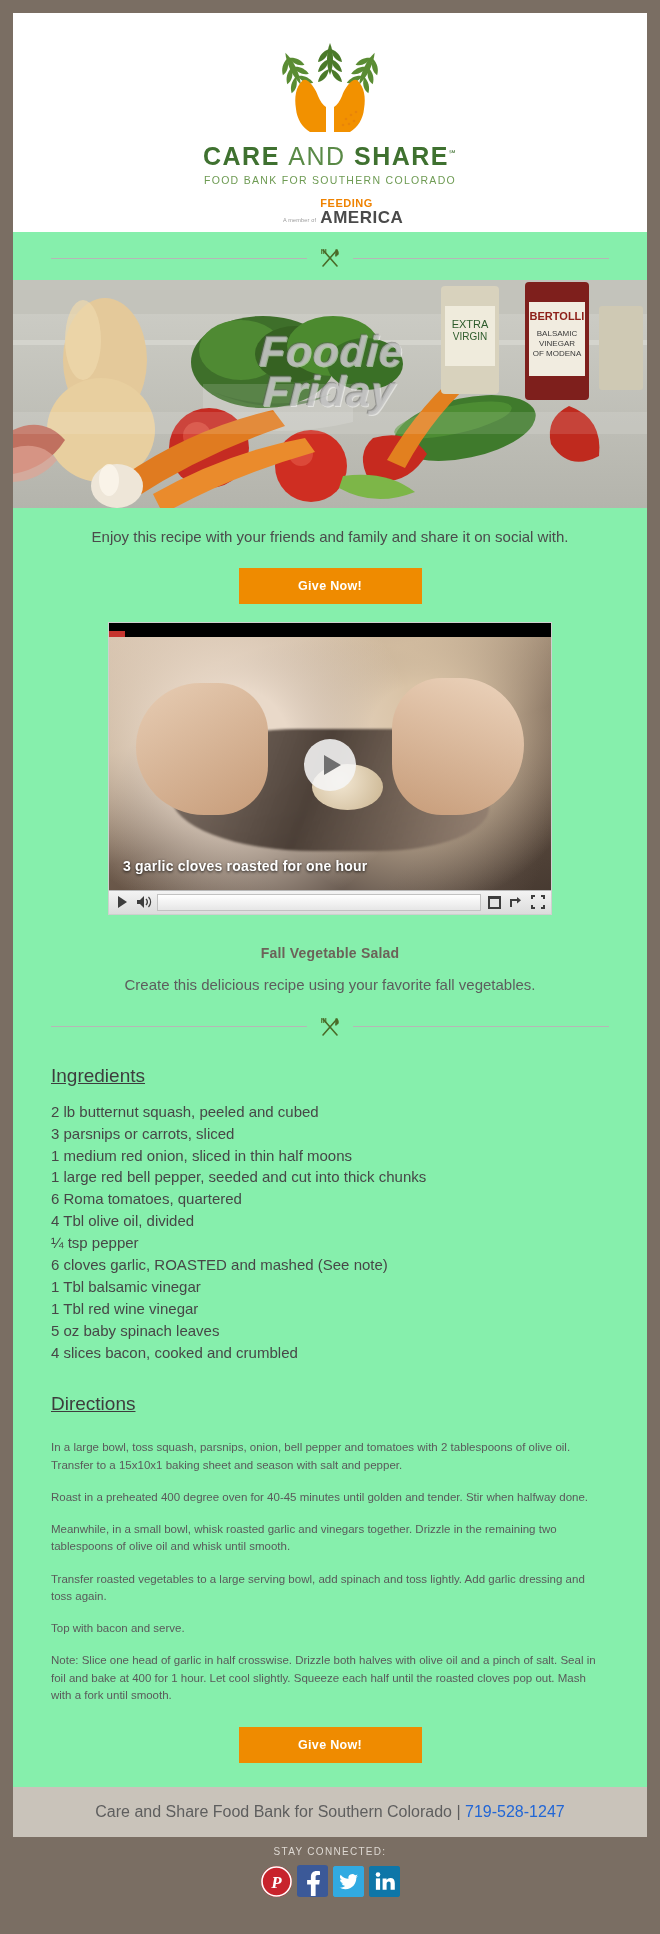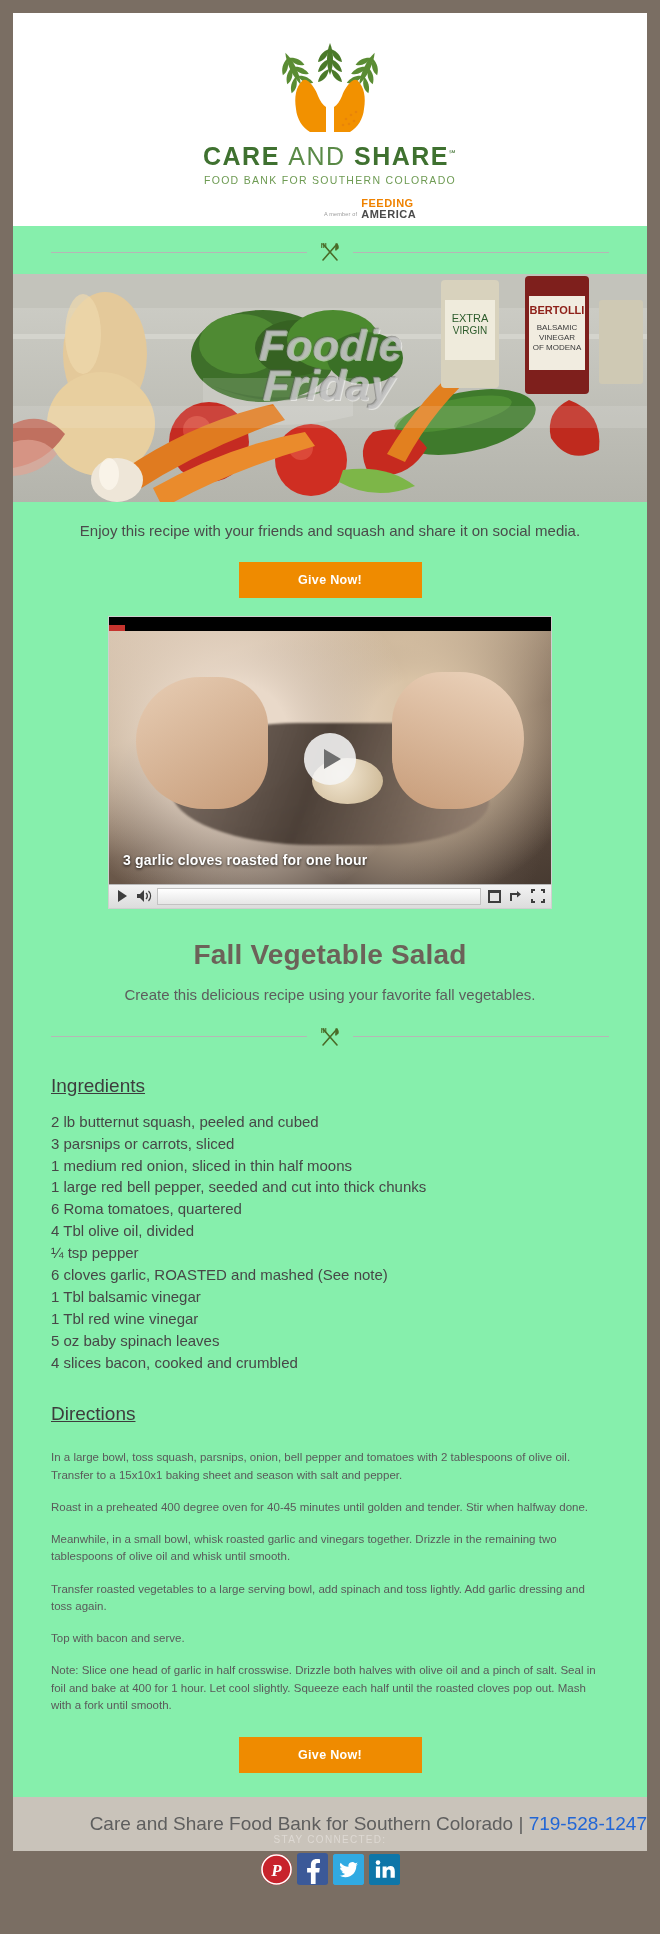--- a/index.html
+++ b/index.html
@@ -50,29 +50,29 @@
     font-size:10.5px;
     letter-spacing:1.3px;
     color:#6e9b53;
     margin-top:3px;
     white-space:nowrap;
   }
 
   .feeding-row {
     margin-top:12px;
     display:flex;
-    justify-content:center;
+    justify-content:flex-start;
     align-items:flex-end;
     gap:4px;
     padding-left:80px;
   }
   .member-of { font-size:5.5px; color:#9a9a9a; letter-spacing:.2px; padding-bottom:3px; }
   .feeding-logo { text-align:left; line-height:1; }
   .fa-line1 { font-size:11px; font-weight:bold; letter-spacing:.5px; color:#ef8200; }
-  .fa-line2 { font-size:11px; font-weight:bold; letter-spacing:.5px; color:#4a4a4a; }
+  .fa-line2 { font-size:17px; font-weight:bold; letter-spacing:.5px; color:#4a4a4a; }
 
   
   .divider {
     display:flex; align-items:center;
     padding:16px 38px 12px 38px;
   }
   .divider .line { flex:1; height:1px; background:#b6b6b6; }
   .divider .utensil { flex:0 0 auto; padding:0 12px; line-height:0; }
 
   
@@ -186,21 +186,21 @@
   .ctrl { width:18px; height:18px; display:flex; align-items:center; justify-content:center; cursor:pointer; }
   .ctrl-play:after { content:""; width:0;height:0;border-left:9px solid #3d3d3d;border-top:6px solid transparent;border-bottom:6px solid transparent; }
   .progress { flex:1; height:17px; background:linear-gradient(#ffffff,#e6e6e6); border:1px solid #c2c2c2; }
   .icon-sq2 { position:relative; width:13px; height:11px; }
   .icon-sq2:before { content:""; position:absolute; left:0; bottom:0; width:9px;height:8px;border:2px solid #3d3d3d;}
   .icon-sq2:after { content:""; position:absolute; right:0; top:0; width:9px;height:8px;border:2px solid #3d3d3d; background:#e4e4e4;}
 
   
   .recipe-title {
     text-align:center;
-    font-size:28px;
+    font-size:14px;
     font-weight:bold;
     color:#6c6259;
     padding:20px 10px 0 10px;
     letter-spacing:.2px;
   }
   .recipe-sub {
     text-align:center;
     font-size:15px;
     color:#5d5d5d;
     padding:15px 40px 0 40px;
@@ -216,23 +216,23 @@
     display:inline-block;
   }
   .ing-list { font-size:15px; color:#474747; line-height:1.46; }
   .dir-p { font-size:11.5px; color:#5a5a5a; line-height:1.5; margin:10px 0 15px 0; }
 
   
   .footer-btn-row { text-align:center; padding:8px 0 24px 0; }
 
   .footer-bar {
     background:#c9c3ba;
-    text-align:right;
+    text-align:center;
     padding:16px 0;
-    font-size:19px;
+    font-size:16px;
     color:#5e5e5e;
   }
   .footer-bar .phone { color:#2166d6; }
 
   .stay-wrap { text-align:center; padding-top:22px; }
   .stay-label {
     font-size:10px;
     letter-spacing:1.3px;
     color:#ded9d3;
     margin-bottom:9px;
@@ -396,21 +396,21 @@
         <rect x="586" y="26" width="44" height="84" rx="3" fill="#cfc9b4"></rect>
         <rect x="0" y="132" width="634" height="22" fill="#ffffff" opacity=".12"></rect>
       </svg>
     </div>
     <div class="hero-title">
       <div>Foodie</div>
       <div>Friday</div>
     </div>
   </div>
 
-  <div class="intro">Enjoy this recipe with your friends and squash and share it on social media.</div>
+  <div class="intro">Enjoy this recipe with your friends and family and share it on social with.</div>
 
   <div class="btn-row">
     <button class="give-btn">Give Now!</button>
   </div>
 
   <div class="video-outer">
     <div class="video-box">
       <div class="bar-top"></div>
       <div class="video-frame">
         <div class="foil"></div>
@@ -508,21 +508,21 @@
   </div>
 
   <div class="footer-bar">
     <span>Care and Share Food Bank for Southern Colorado</span>
     <span>|</span>
     <span class="phone">719-528-1247</span>
   </div>
 
  </div>
 
- <div style="position:absolute;left:0;right:0;bottom:12px;height:110px;">
+ <div style="position:absolute;left:0;right:0;bottom:0;height:110px;">
    <div class="stay-wrap">
      <div class="stay-label">STAY CONNECTED:</div>
      <div class="social-row">
        <div class="social s-pin">
          <svg width="31" height="31" viewBox="0 0 31 31" aria-hidden="true">
            <circle cx="15.5" cy="15.5" r="14.5" fill="#c8232c" stroke="#ffffff" stroke-width="1.6"></circle>
            <text x="15.5" y="22" font-family="Liberation Serif, serif" font-style="italic" font-weight="bold" font-size="17" fill="#ffffff" text-anchor="middle">P</text>
          </svg>
        </div>
        <div class="social s-fb">

